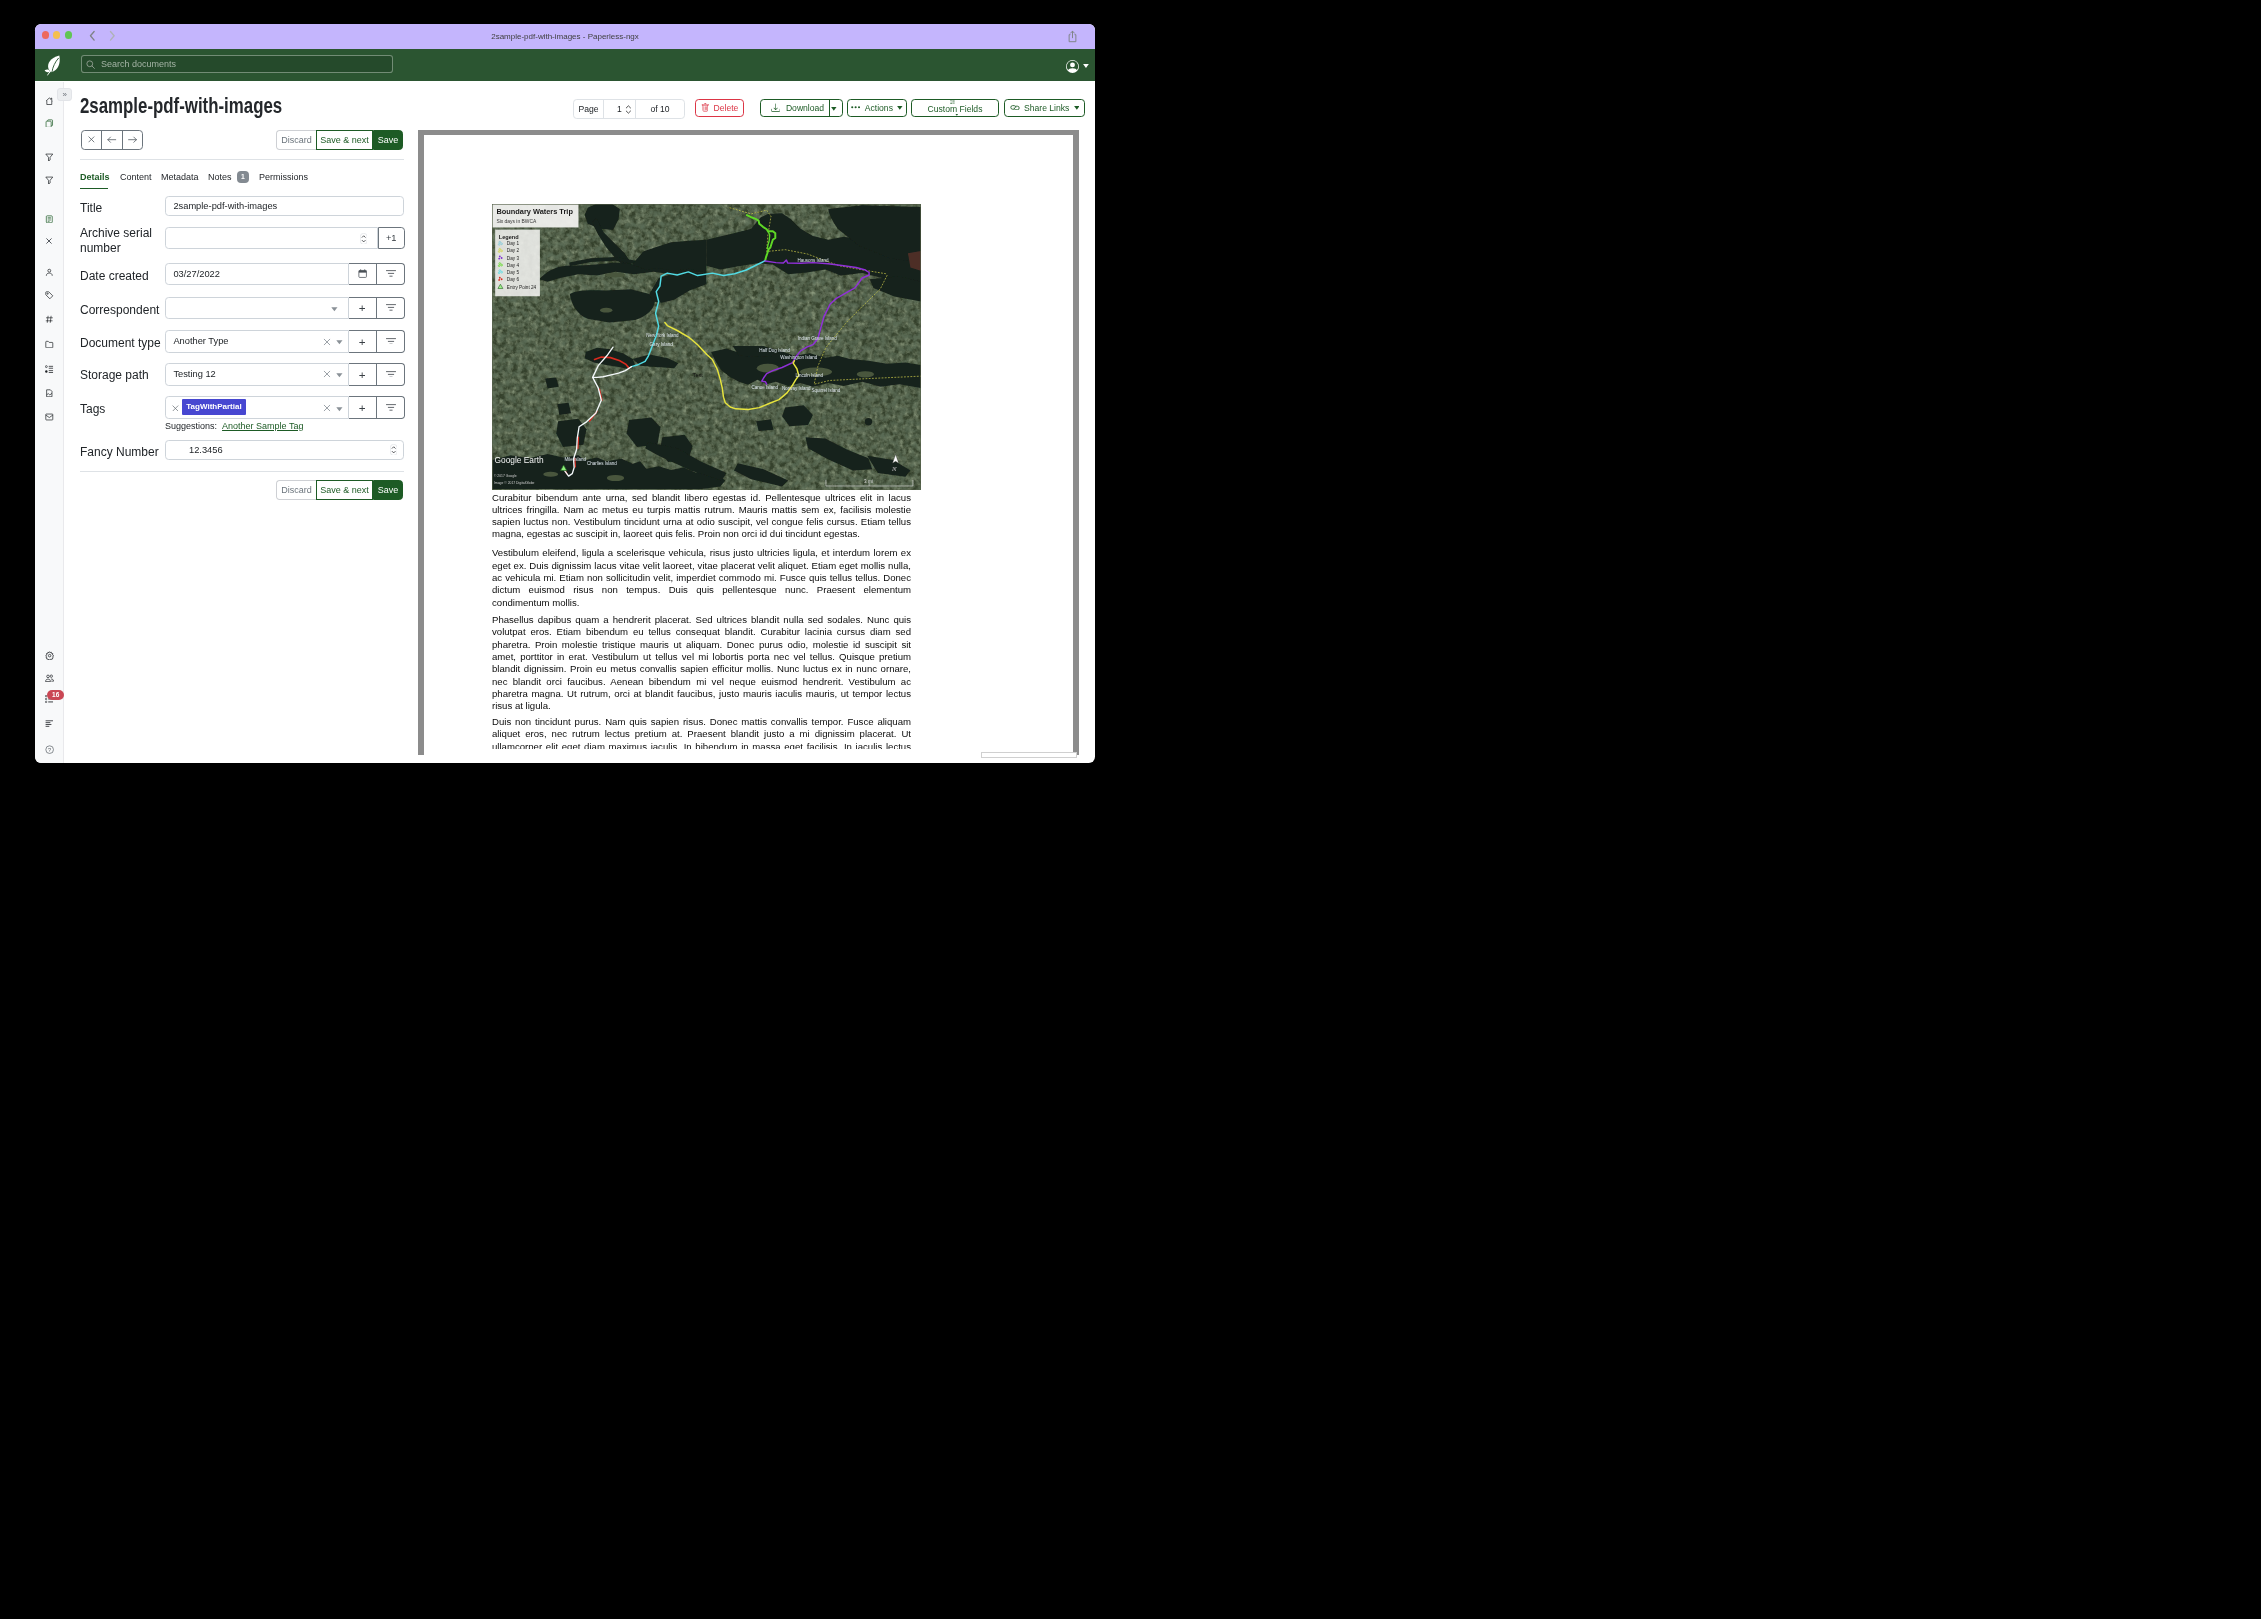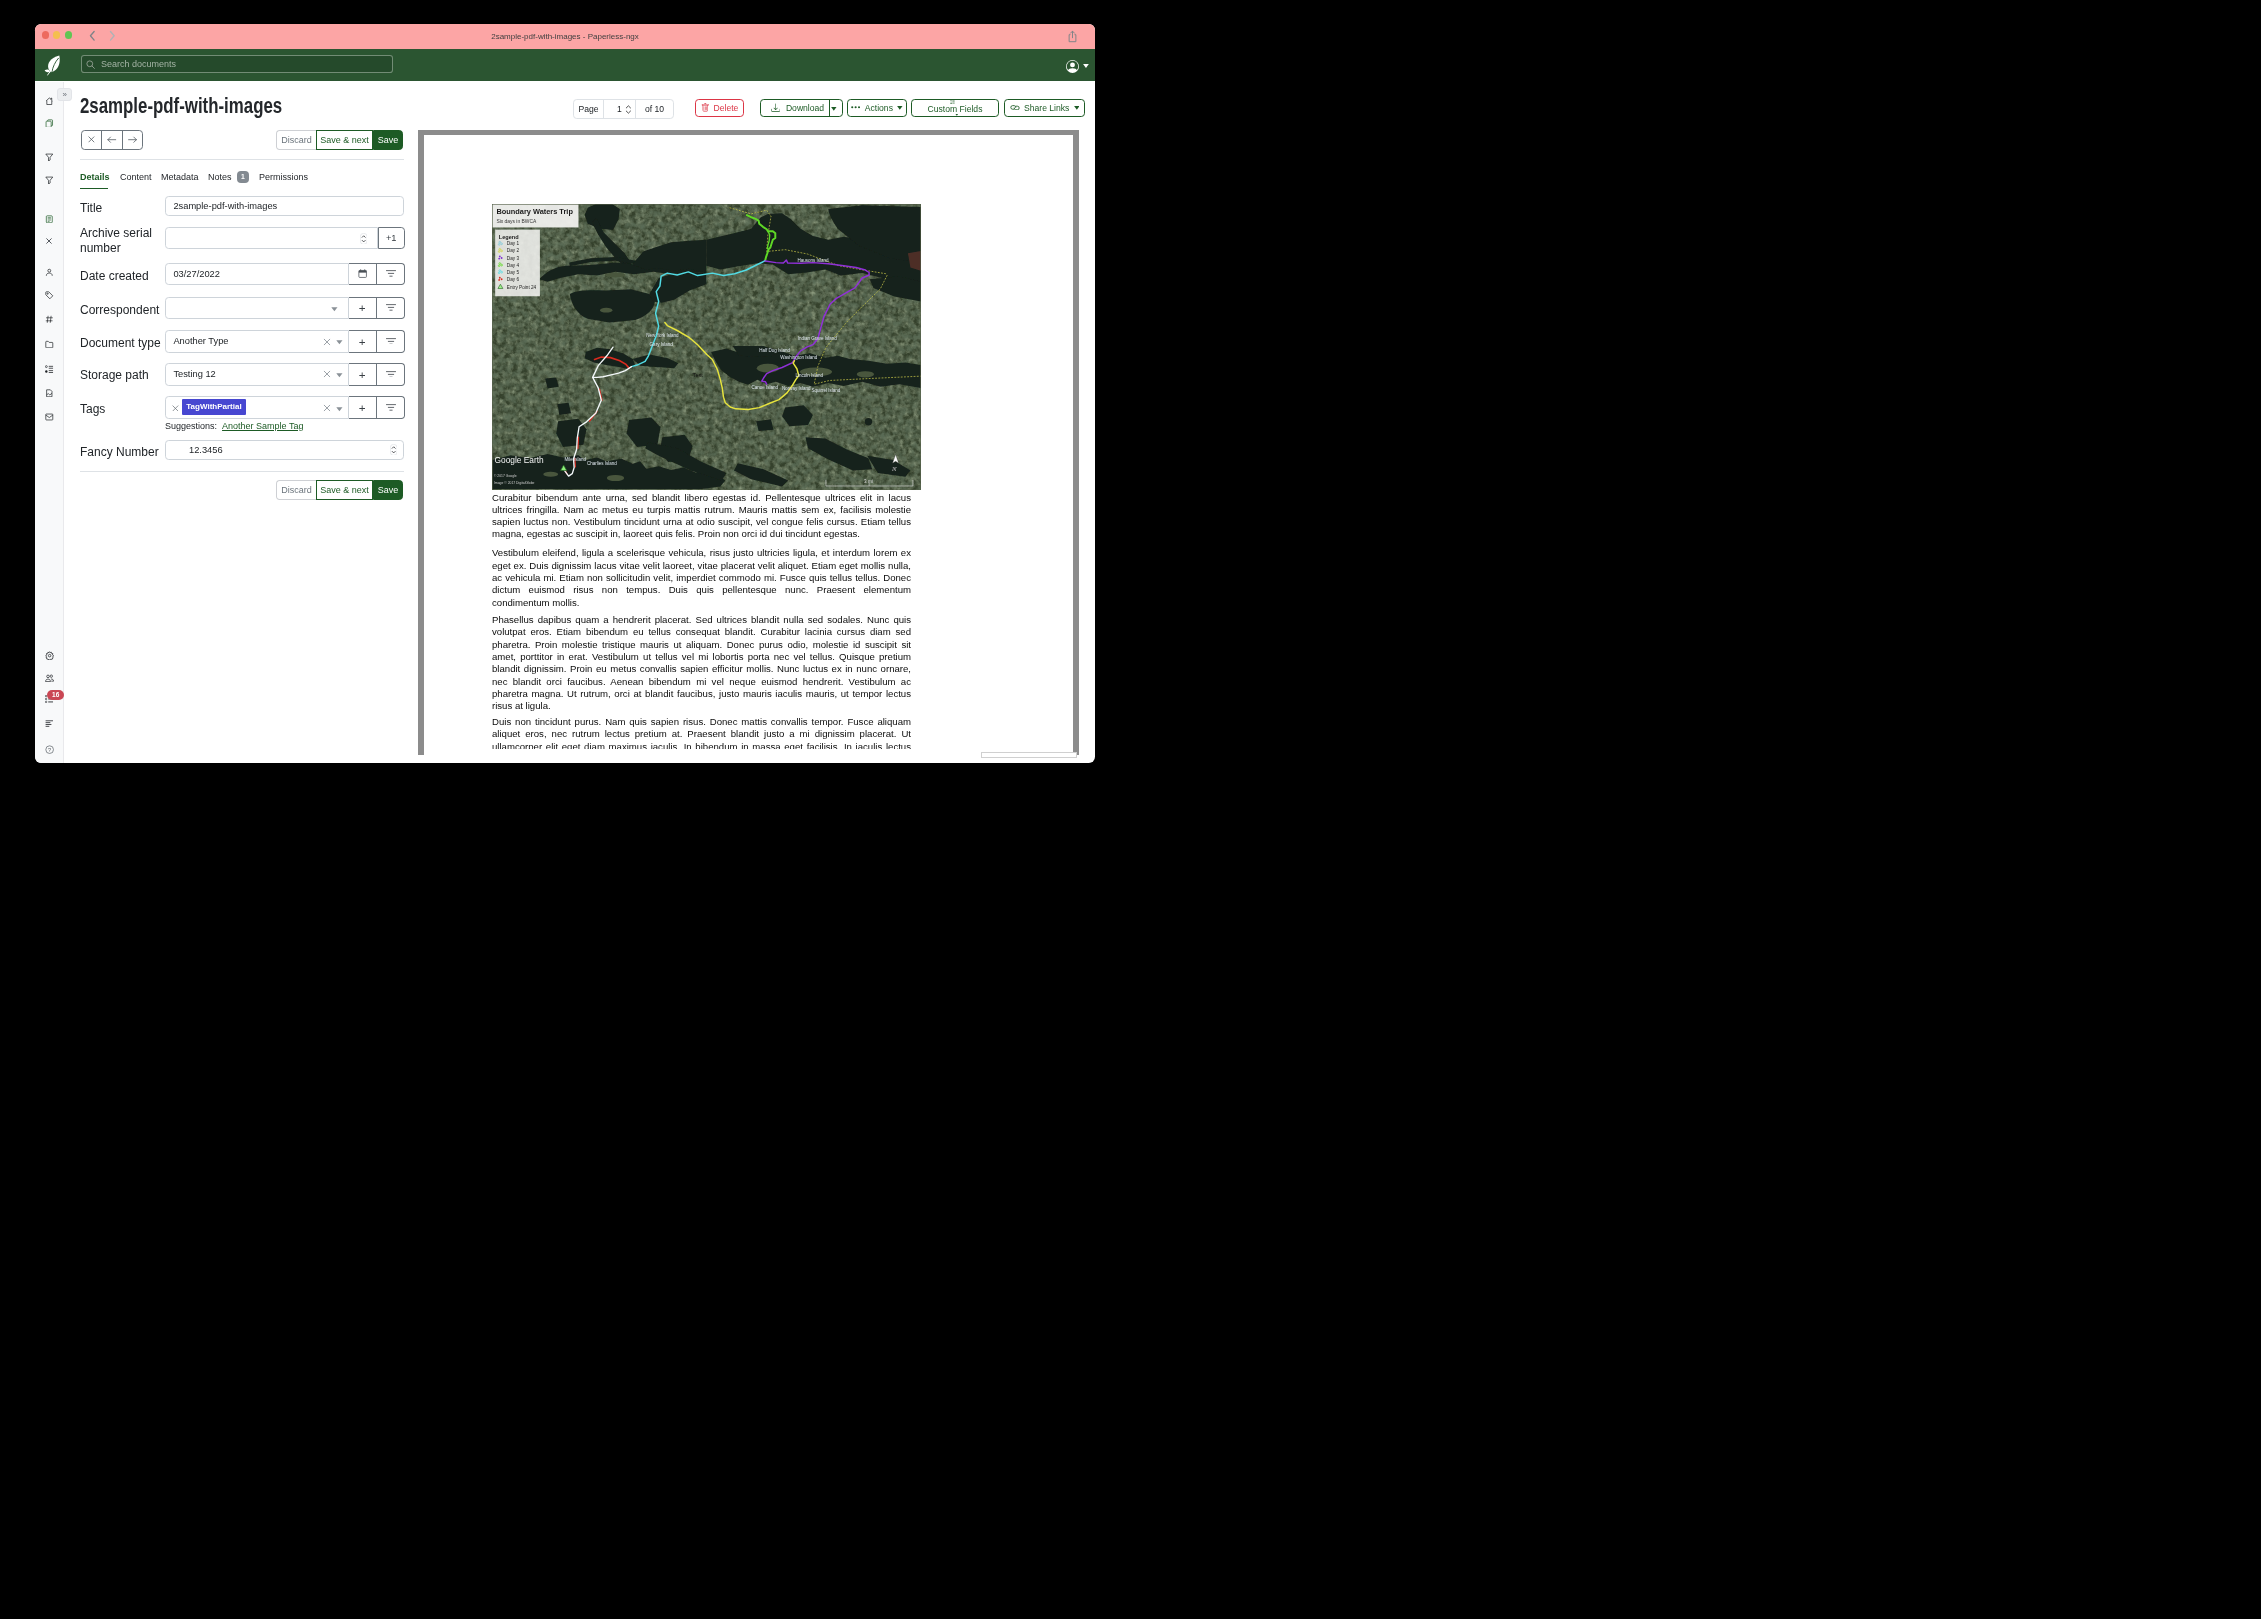--- a/index.html
+++ b/index.html
@@ -2,41 +2,41 @@
 <html style="font-size:10px"><head>
 <meta charset="utf-8">
 <style>
 * { margin:0; padding:0; box-sizing:border-box; }
 html,body { width:1131px; height:810px; background:#000; font-family:"Liberation Sans",sans-serif; overflow:hidden; }
 #stage { position:absolute; left:0; top:0; width:1131px; height:810px; }
 #win { position:absolute; left:35px; top:23.5px; width:1060px; height:739px; border-radius:6.2px; overflow:hidden; background:#fff; }
 .abs { position:absolute; }
 
 
-#titlebar { position:absolute; left:0; top:0; width:1060px; height:25.6px; background:#fca5a5; }
+#titlebar { position:absolute; left:0; top:0; width:1060px; height:25.6px; background:#c4b5fd; }
 .tl { position:absolute; top:7.7px; width:7.4px; height:7.4px; border-radius:50%; }
 #titletext { position:absolute; top:8px; width:100%; text-align:center; font-size:8px; color:#404040; }
 .navarr { position:absolute; top:5.6px; color:#808488; }
 
 
 #navbar { position:absolute; left:0; top:25.6px; width:1060px; height:32px; background:#2b5531; }
 #search { position:absolute; left:46px; top:6.2px; width:312px; height:17.3px; background:rgba(0,0,0,0.12); border:0.6px solid rgba(220,230,220,0.42); border-radius:3.1px; color:#a4b3a5; font-size:9px; line-height:16px; padding-left:19px; }
 #searchicon { position:absolute; left:51px; top:10.5px; }
 
 
 #sidebar { position:absolute; left:0; top:58px; width:29px; height:681px; background:#f8f9fa; border-right:0.6px solid #e9e9ec; }
 .sicon { position:absolute; left:10px; color:#1c1f23; }
 #expandbtn { position:absolute; left:22px; top:64px; width:15.4px; height:13px; background:#eceef0; border:0.6px solid #e2e4e8; border-radius:3.1px; color:#6b7178; text-align:center; line-height:11.7px; font-size:8px; }
 #doctitle { position:absolute; left:45px; top:69px; font-size:21.6px; font-weight:600; color:#24272b; transform:scaleX(0.78); transform-origin:0 0; white-space:nowrap; }
 
 
 .btn { position:absolute; display:flex; align-items:center; justify-content:center; font-size:8.6px; border-radius:3.7px; border:0.6px solid; white-space:nowrap; }
 .btn-green { color:#1d5b25; border-color:#1d5b25; background:#fff; }
 .btn-red { color:#dc3545; border-color:#dc3545; background:#fff; }
-#pagegroup { position:absolute; left:538px; top:75px; width:101px; height:20.4px; border:0.6px solid #dee2e6; border-radius:3.7px; display:flex; font-size:8.6px; color:#212529; background:#fff; }
+#pagegroup { position:absolute; left:538px; top:75px; width:112px; height:20.4px; border:0.6px solid #dee2e6; border-radius:3.7px; display:flex; font-size:8.6px; color:#212529; background:#fff; }
 #pagegroup .cell { display:flex; align-items:center; justify-content:center; }
 label.flabel { position:absolute; left:45px; font-size:12px; color:#212529; }
 .inputbox { position:absolute; background:#fff; border:0.6px solid #ced4da; border-radius:3.7px; font-size:9.3px; color:#212529; }
 .gbtn { border:0.6px solid #6c757d; background:#fff; color:#343a40; display:flex; align-items:center; justify-content:center; }
 .hr { position:absolute; height:0.6px; background:#dee2e6; }
 
 
 .tab { position:absolute; top:148px; font-size:9px; color:#24272b; }
 
 

